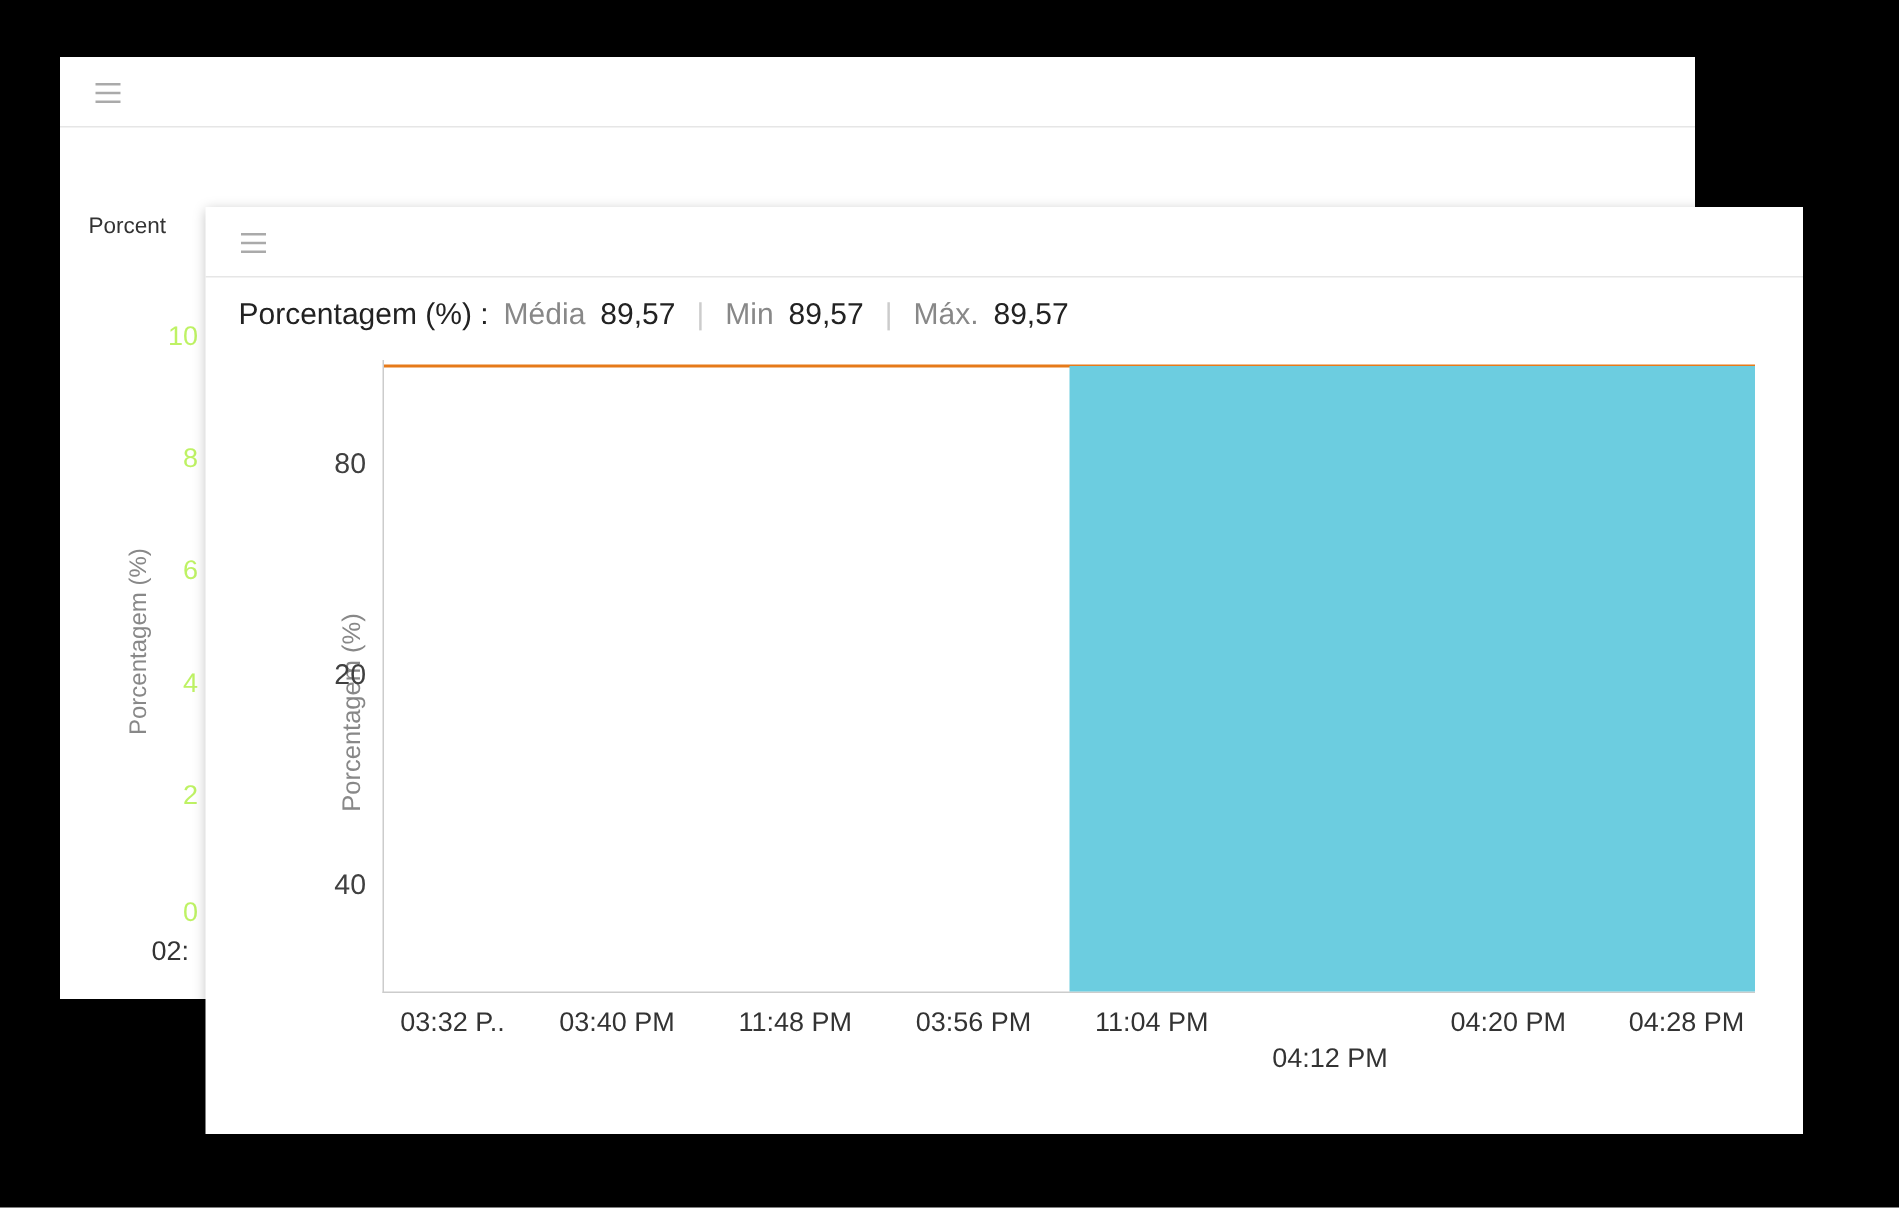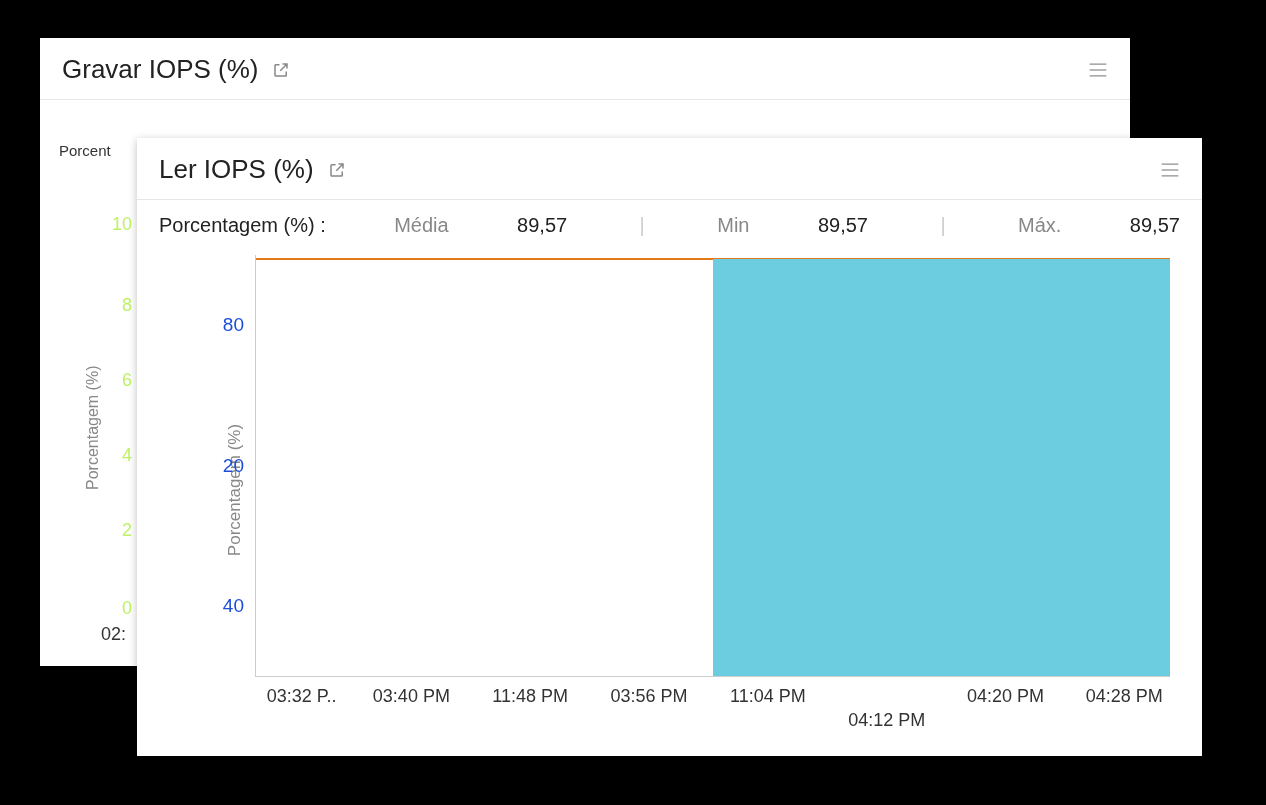--- a/index.html
+++ b/index.html
@@ -57,21 +57,20 @@
   }
 
   .stats-row {
     padding: 14px 22px 0 22px;
     font-size: 20px;
     color: #222;
     display: flex;
     align-items: baseline;
     gap: 10px;
     flex-wrap: wrap;
-    justify-content: space-between;
   }
   .stats-row .label { color: #222; }
   .stats-row .stat-label { color: #888; }
   .stats-row .stat-value { color: #222; }
   .stats-row .divider { color: #ccc; padding: 0 4px; }
 
   
   .back-yaxis-label {
     position: absolute;
     left: 40px; 
@@ -124,21 +123,21 @@
     top: 0;
     bottom: 48px;
     border-left: 1px solid #ccc;
     border-bottom: 1px solid #ccc;
   }
   .ytick {
     position: absolute;
     right: 100%;
     padding-right: 12px;
     font-size: 19px;
-    color: #1d4ed8;
+    color: #404040;
     transform: translateY(-50%);
   }
   .area-fill {
     position: absolute;
     background: #6ccde0;
   }
   .series-line {
     position: absolute;
     left: 0; right: 0;
     border-top: 2px solid #e67a1a;
@@ -151,52 +150,40 @@
     color: #333;
     transform: translateX(-50%);
     white-space: nowrap;
   }
 </style>
 </head>
 <body>
 
 <div class="panel panel-back">
   <div class="panel-header">
-    <div class="panel-title">
-      <span>Gravar IOPS (%)</span>
-      <svg class="popout-icon" viewBox="0 0 24 24" fill="none" stroke="currentColor" stroke-width="2">
-        <path d="M14 4h6v6M20 4l-9 9M19 14v5a1 1 0 0 1-1 1H5a1 1 0 0 1-1-1V6a1 1 0 0 1 1-1h5"></path>
-      </svg>
-    </div>
     <svg class="menu-icon" viewBox="0 0 24 18" fill="none" stroke="currentColor" stroke-width="2">
       <line x1="2" y1="2" x2="22" y2="2"></line>
         <line x1="2" y1="9" x2="22" y2="9"></line>
         <line x1="2" y1="16" x2="22" y2="16"></line>
     </svg>
   </div>
 </div>
 
 <span class="back-ylabel-text">Porcent</span>
 <span class="back-yaxis-label" style="left:84px; top:490px;">Porcentagem (%)</span>
 <span class="back-tick" style="left:102px; top:214px;">10</span>
 <span class="back-tick" style="left:102px; top:295px;">8</span>
 <span class="back-tick" style="left:102px; top:370px;">6</span>
 <span class="back-tick" style="left:102px; top:445px;">4</span>
 <span class="back-tick" style="left:102px; top:520px;">2</span>
 <span class="back-tick" style="left:102px; top:598px;">0</span>
 <span class="back-xtick" style="left:90px; top:624px;">02:</span>
 
 <div class="panel panel-front">
   <div class="panel-header">
-    <div class="panel-title">
-      <span>Ler IOPS (%)</span>
-      <svg class="popout-icon" viewBox="0 0 24 24" fill="none" stroke="currentColor" stroke-width="2">
-        <path d="M14 4h6v6M20 4l-9 9M19 14v5a1 1 0 0 1-1 1H5a1 1 0 0 1-1-1V6a1 1 0 0 1 1-1h5"></path>
-      </svg>
-    </div>
     <svg class="menu-icon" viewBox="0 0 24 18" fill="none" stroke="currentColor" stroke-width="2">
       <line x1="2" y1="2" x2="22" y2="2"></line>
         <line x1="2" y1="9" x2="22" y2="9"></line>
         <line x1="2" y1="16" x2="22" y2="16"></line>
     </svg>
   </div>
 
   <div class="stats-row">
     <span class="label">Porcentagem (%) :</span>
     <span class="stat-label">Média</span>

